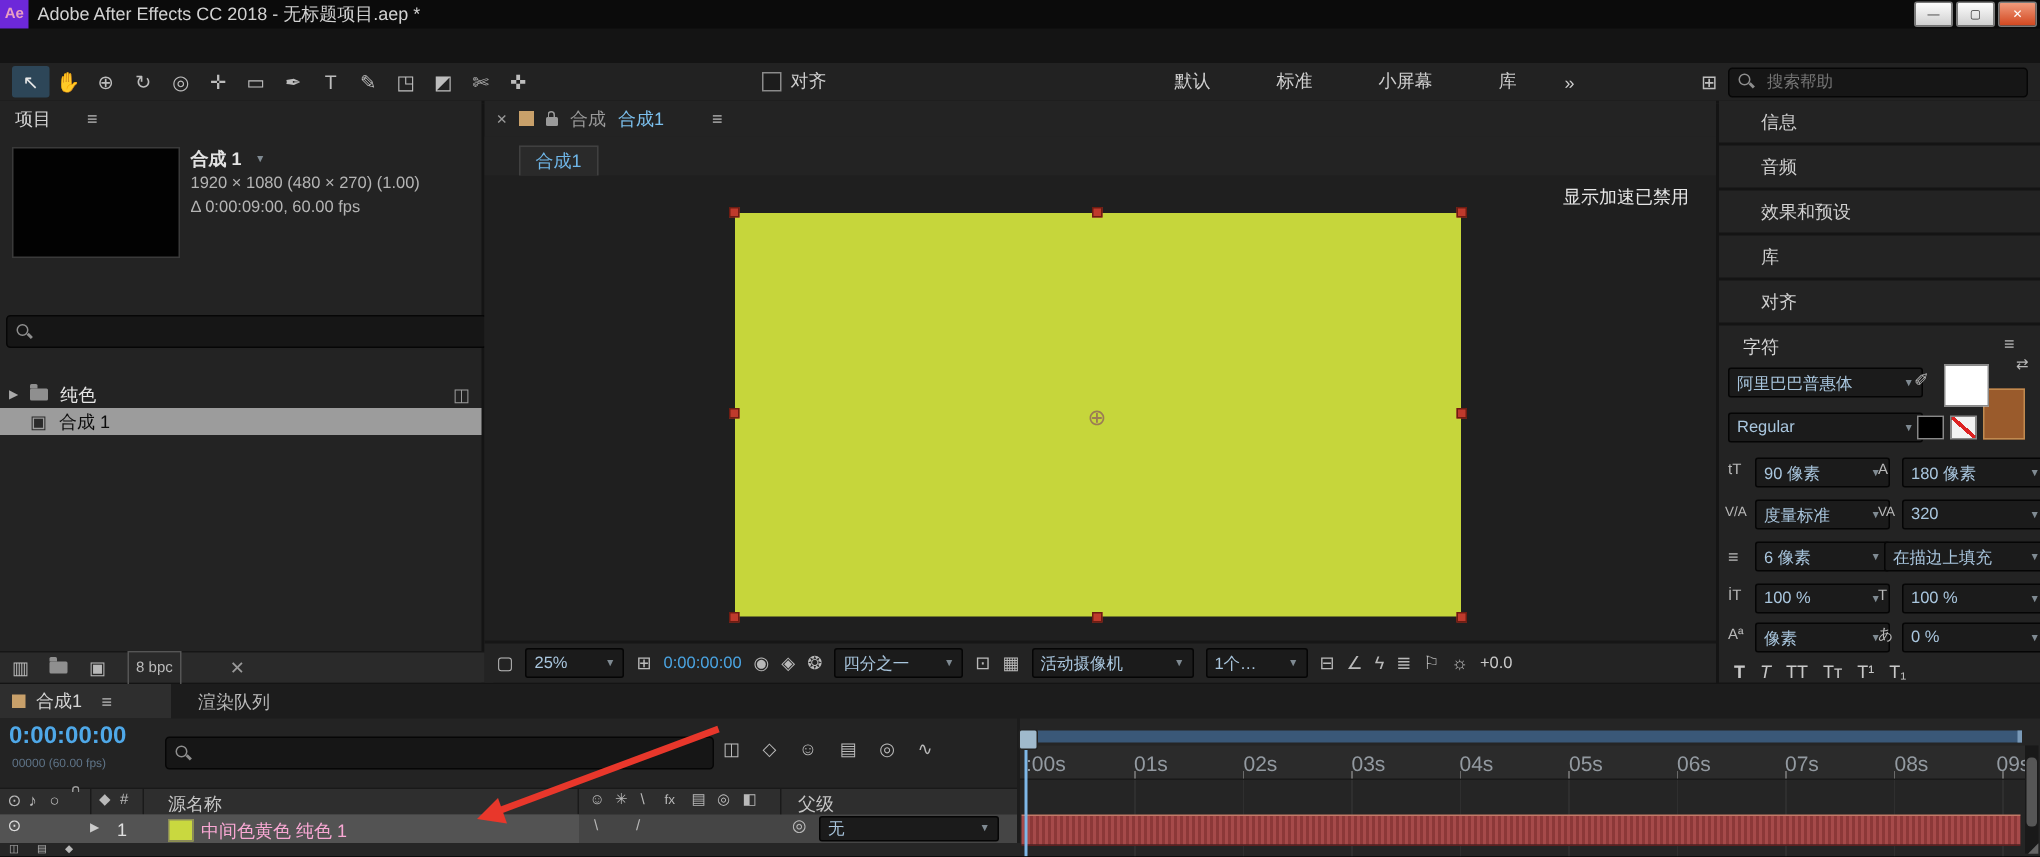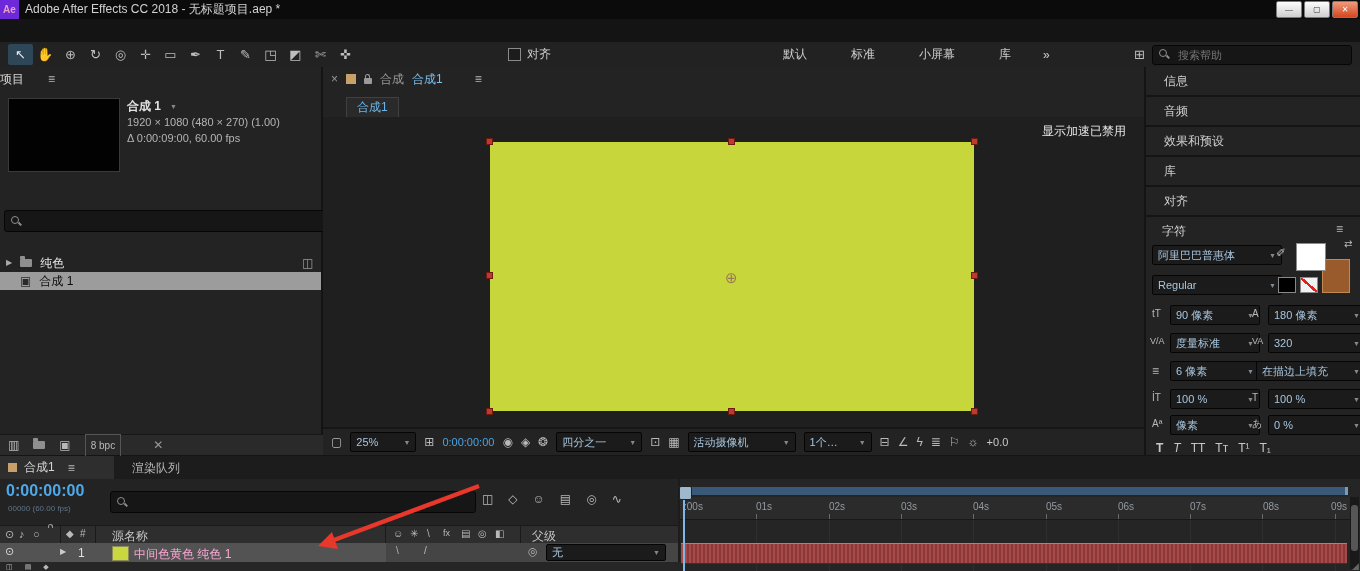--- a/index.html
+++ b/index.html
@@ -34,29 +34,29 @@
 .ic{color:#b9b9b9;font-size:12px;line-height:1;flex:none;text-align:center}
 .folder{position:relative;width:12px;height:8px;background:#8f8f8f;border-radius:1px;flex:none}
 .folder::before{content:'';position:absolute;top:-3px;left:0;width:5px;height:3px;background:#8f8f8f;border-radius:1px 1px 0 0}
 .padlock{position:relative;width:8px;height:6px;background:#9a9a9a;border-radius:1px;flex:none;margin-top:4px}
 .padlock::before{content:'';position:absolute;top:-4px;left:1px;width:5px;height:4px;border:1.5px solid #9a9a9a;border-bottom:none;border-radius:3px 3px 0 0;box-sizing:border-box}
 
 .panel{position:absolute;background:#232323}
 .proj-thead{position:absolute;left:0;top:169px;width:321px;height:17px;background:#333;border-top:1px solid #181818;border-bottom:1px solid #181818}
 .prow{position:absolute;left:0;width:321px;height:18px;display:flex;align-items:center}
 .handle{position:absolute;width:7px;height:7px;background:#bf3a2c;border:1px solid #6e1c12;box-sizing:border-box}
-.rp{height:28px;margin-bottom:2px;background:#232323;display:flex;align-items:center;padding-left:18px;color:#d0d0d0}
+.rp{height:28px;margin-bottom:2px;background:#232323;display:flex;align-items:center;padding-left:28px;color:#d0d0d0}
 .swatch-none{background:linear-gradient(to top right,#f2f2f2 44%,#d22 44%,#d22 56%,#f2f2f2 56%)}
 .tstyles span{margin-right:10px;color:#c8c8c8;font-size:12px}
 
 .tl-tab{position:absolute;left:0;top:0;width:106px;height:23px;background:#2e2e2e;display:flex;align-items:center;gap:7px;padding-left:8px}
 .ruler-ticks{position:absolute;left:0;right:0;bottom:0;height:5px;background-image:repeating-linear-gradient(90deg,#6a6a6a 0 1px,transparent 1px 72.3px);background-position:4px 0}
 .tl-grid{background-image:repeating-linear-gradient(90deg,#2f2f2f 0 1px,transparent 1px 72.3px);background-position:4px 0}
 .layerbar{background:repeating-linear-gradient(90deg,#a64a4a 0 2px,#8c3838 2px 4px);border-top:1px solid #c27b68;border-bottom:1px solid #5e2020}
-.rlabel{position:absolute;top:4px;font-size:10px;color:#939aa1;white-space:nowrap}
+.rlabel{position:absolute;top:4px;font-size:14px;color:#939aa1;white-space:nowrap}
 </style>
 </head>
 <body>
 
 <div class="app">
 
   <div class="titlebar">
     <div class="ae-badge">Ae</div>
     <div class="title">Adobe After Effects CC 2018 - 无标题项目.aep *</div>
     <div class="win-controls">
@@ -92,21 +92,21 @@
     <span class="t" style="margin-left:auto">⊞</span>
     <div class="help-search">
       <span class="mag"></span>
       <input placeholder="搜索帮助" style="">
     </div>
   </div>
 
   <div class="abs" style="left:0;top:67px;width:1360px;height:388px">
 
     <div class="panel" style="left:0;top:0;width:321px;height:388px">
-      <div class="f" style="height:24px;gap:24px">
+      <div class="f" style="height:24px;padding-left:10px;gap:24px">
         <span style="color:#d6d6d6">项目</span>
         <span class="ic">≡</span>
       </div>
       <div class="abs" style="left:8px;top:31px;width:110px;height:72px;background:#020202;border:1px solid #3a3a3a"></div>
       <div class="abs f" style="left:127px;top:31px;gap:5px">
         <span style="color:#e2e2e2;font-weight:bold">合成 1</span>
         <span class="cv">▼</span>
       </div>
       <div class="abs" style="left:127px;top:49px;font-size:11px;color:#b4b4b4">1920 × 1080 (480 × 270) (1.00)</div>
       <div class="abs" style="left:127px;top:65px;font-size:11px;color:#b4b4b4">Δ 0:00:09:00, 60.00 fps</div>

